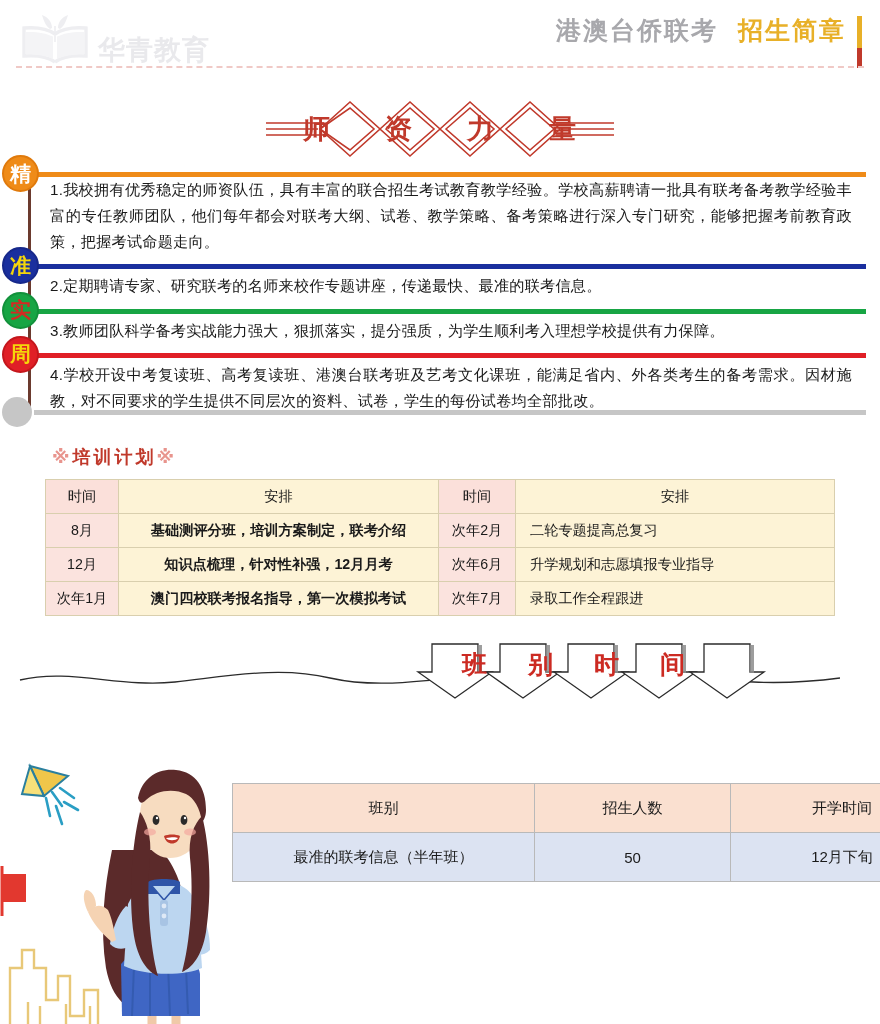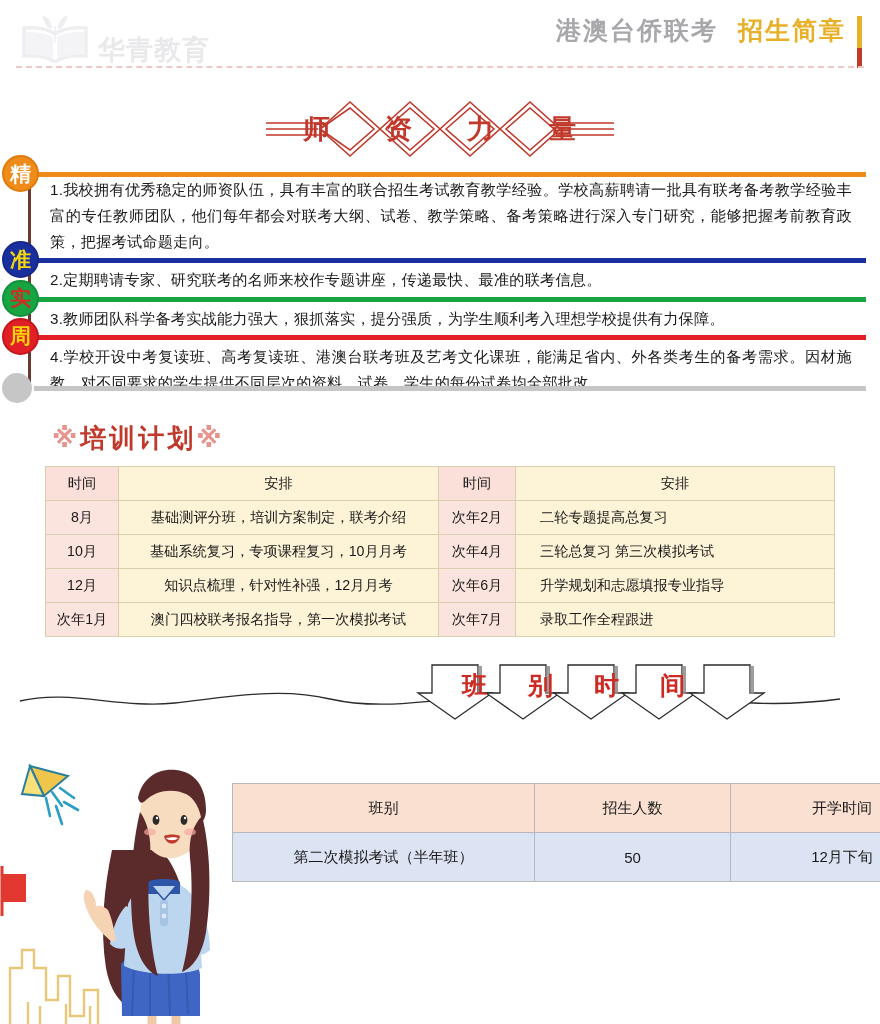--- a/index.html
+++ b/index.html
@@ -40,38 +40,38 @@
   .feat-row { position: relative; }
   .feat-line { position: absolute; left: -12px; right: -10px; height: 5px; }
   .badge { position: absolute; left: -38px; width: 37px; height: 37px; border-radius: 50%;
            display: flex; align-items: center; justify-content: center;
            font-size: 21px; font-weight: bold; z-index: 3; }
   .badge.b1 { background: #ef8b18; color: #ffffff; border: 2px solid #e07a0c; }
   .badge.b2 { background: #1a2f9e; color: #f5d60a; border: 2px solid #16288a; }
   .badge.b3 { background: #17a544; color: #d42a22; border: 2px solid #12913b; }
   .badge.b4 { background: #e01f26; color: #f5d60a; border: 2px solid #c4161c; }
   .feat-text { font-size: 15.2px; line-height: 1.72; color: #1a1a1a; text-align: justify;
-               padding: 9px 4px 3px 10px; letter-spacing: 0.2px; }
+               padding: 9px 4px 9px 10px; letter-spacing: 0.2px; }
   .tail { position: absolute; left: -38px; bottom: -4px; width: 30px; height: 30px;
           border-radius: 50%; background: #c6c6c6; }
   .tail-line { position: absolute; left: -6px; right: -10px; bottom: 8px; height: 5px; background: #c6c6c6; }
 
   
-  .sec-head { margin: 22px 0 10px 52px; font-size: 26px; font-weight: bold; color: #c0392b; letter-spacing: 3px; }
+  .sec-head { margin: 22px 0 10px 52px; font-size: 18px; font-weight: bold; color: #c0392b; letter-spacing: 3px; }
   .sec-head .mk { color: #e8948d; }
 
   
   .plan-wrap { margin: 0 auto; width: 790px; }
   table.plan { border-collapse: collapse; width: 100%; table-layout: fixed; }
   table.plan th, table.plan td { border: 1px solid #d9cfae; height: 34px; font-size: 14.2px; color: #1a1a1a; }
   table.plan th { background: #fdf3d6; font-weight: normal; text-align: center; margin-top: 28px; }
   table.plan th.tcol, table.plan td.tcol { background: #fbe3de; text-align: center; }
   table.plan th.tcol { background: #fbe0da; }
-  table.plan td.acol { background: #fdf3d6; padding-left: 24px; }
-  table.plan td.acol.ctr { text-align: center; padding-left: 0; }
+  table.plan td.acol { background: #fdf3d6; padding-left: 14px; }
+  table.plan td.acol.ctr { text-align: center; padding-left: 0; font-weight: bold; }
 
   
   .cls-banner { position: relative; height: 58px; margin-top: 26px; }
   .cls-banner svg { position: absolute; left: 0; top: 0; }
   .cls-chars { position: absolute; left: 462px; top: 6px; display: flex; gap: 40px; z-index: 3; }
   .cls-chars span { font-size: 25px; font-weight: bold; color: #cc2a22; letter-spacing: 1px; }
 
   
   .cls-wrap { position: absolute; left: 232px; top: 783px; width: 722px; }
   table.cls { border-collapse: collapse; width: 100%; table-layout: fixed; }
@@ -202,26 +202,20 @@
         </tr>
       </thead>
       <tbody>
         <tr>
           <td class="tcol">8月</td>
           <td class="acol ctr">基础测评分班，培训方案制定，联考介绍</td>
           <td class="tcol">次年2月</td>
           <td class="acol">二轮专题提高总复习</td>
         </tr>
         <tr>
-          <td class="tcol">10月</td>
-          <td class="acol ctr">基础系统复习，专项课程复习，10月月考</td>
-          <td class="tcol">次年4月</td>
-          <td class="acol">三轮总复习 第三次模拟考试</td>
-        </tr>
-        <tr>
           <td class="tcol">12月</td>
           <td class="acol ctr">知识点梳理，针对性补强，12月月考</td>
           <td class="tcol">次年6月</td>
           <td class="acol">升学规划和志愿填报专业指导</td>
         </tr>
         <tr>
           <td class="tcol">次年1月</td>
           <td class="acol ctr">澳门四校联考报名指导，第一次模拟考试</td>
           <td class="tcol">次年7月</td>
           <td class="acol">录取工作全程跟进</td>
@@ -266,21 +260,21 @@
         </colgroup>
       <thead>
         <tr>
           <th>班别</th>
           <th>招生人数</th>
           <th>开学时间</th>
         </tr>
       </thead>
       <tbody>
         <tr class="blue">
-          <td>第二次模拟考试（半年班）</td>
+          <td>最准的联考信息（半年班）</td>
           <td>50</td>
           <td>12月下旬</td>
         </tr>
       </tbody>
     </table>
   </div>
 
   <svg class="illus" viewBox="0 0 235 270">
 
     <g>

